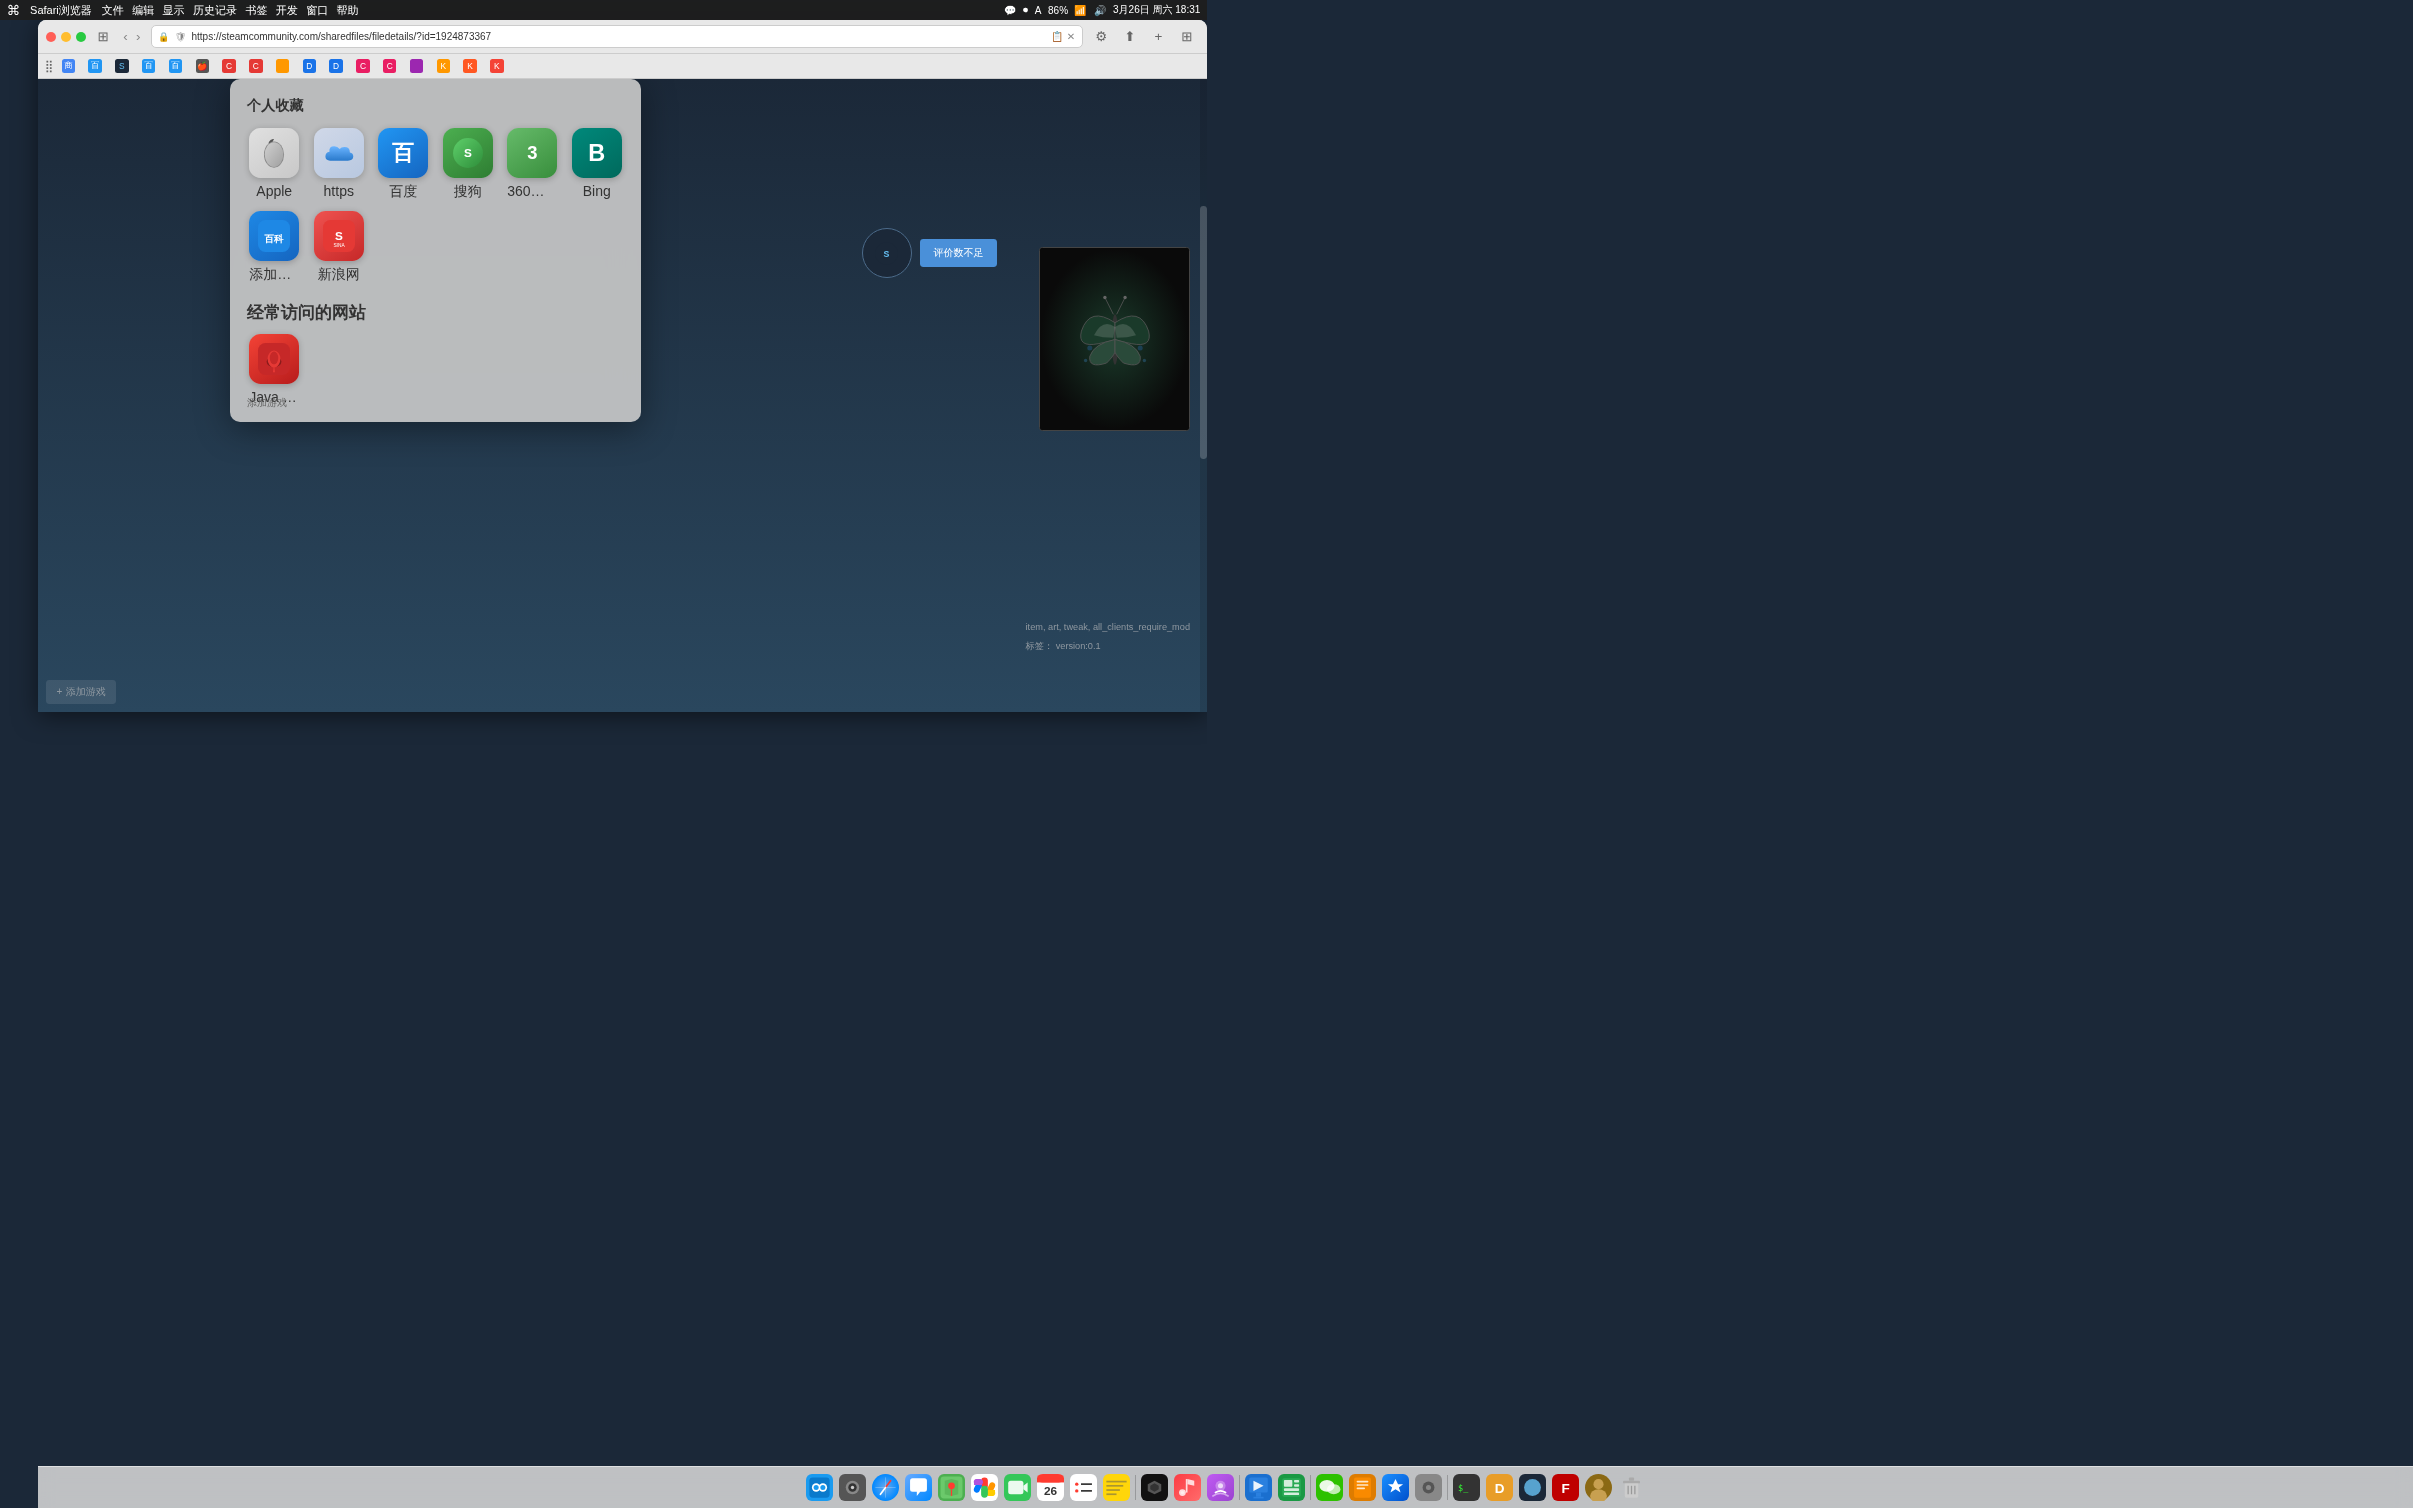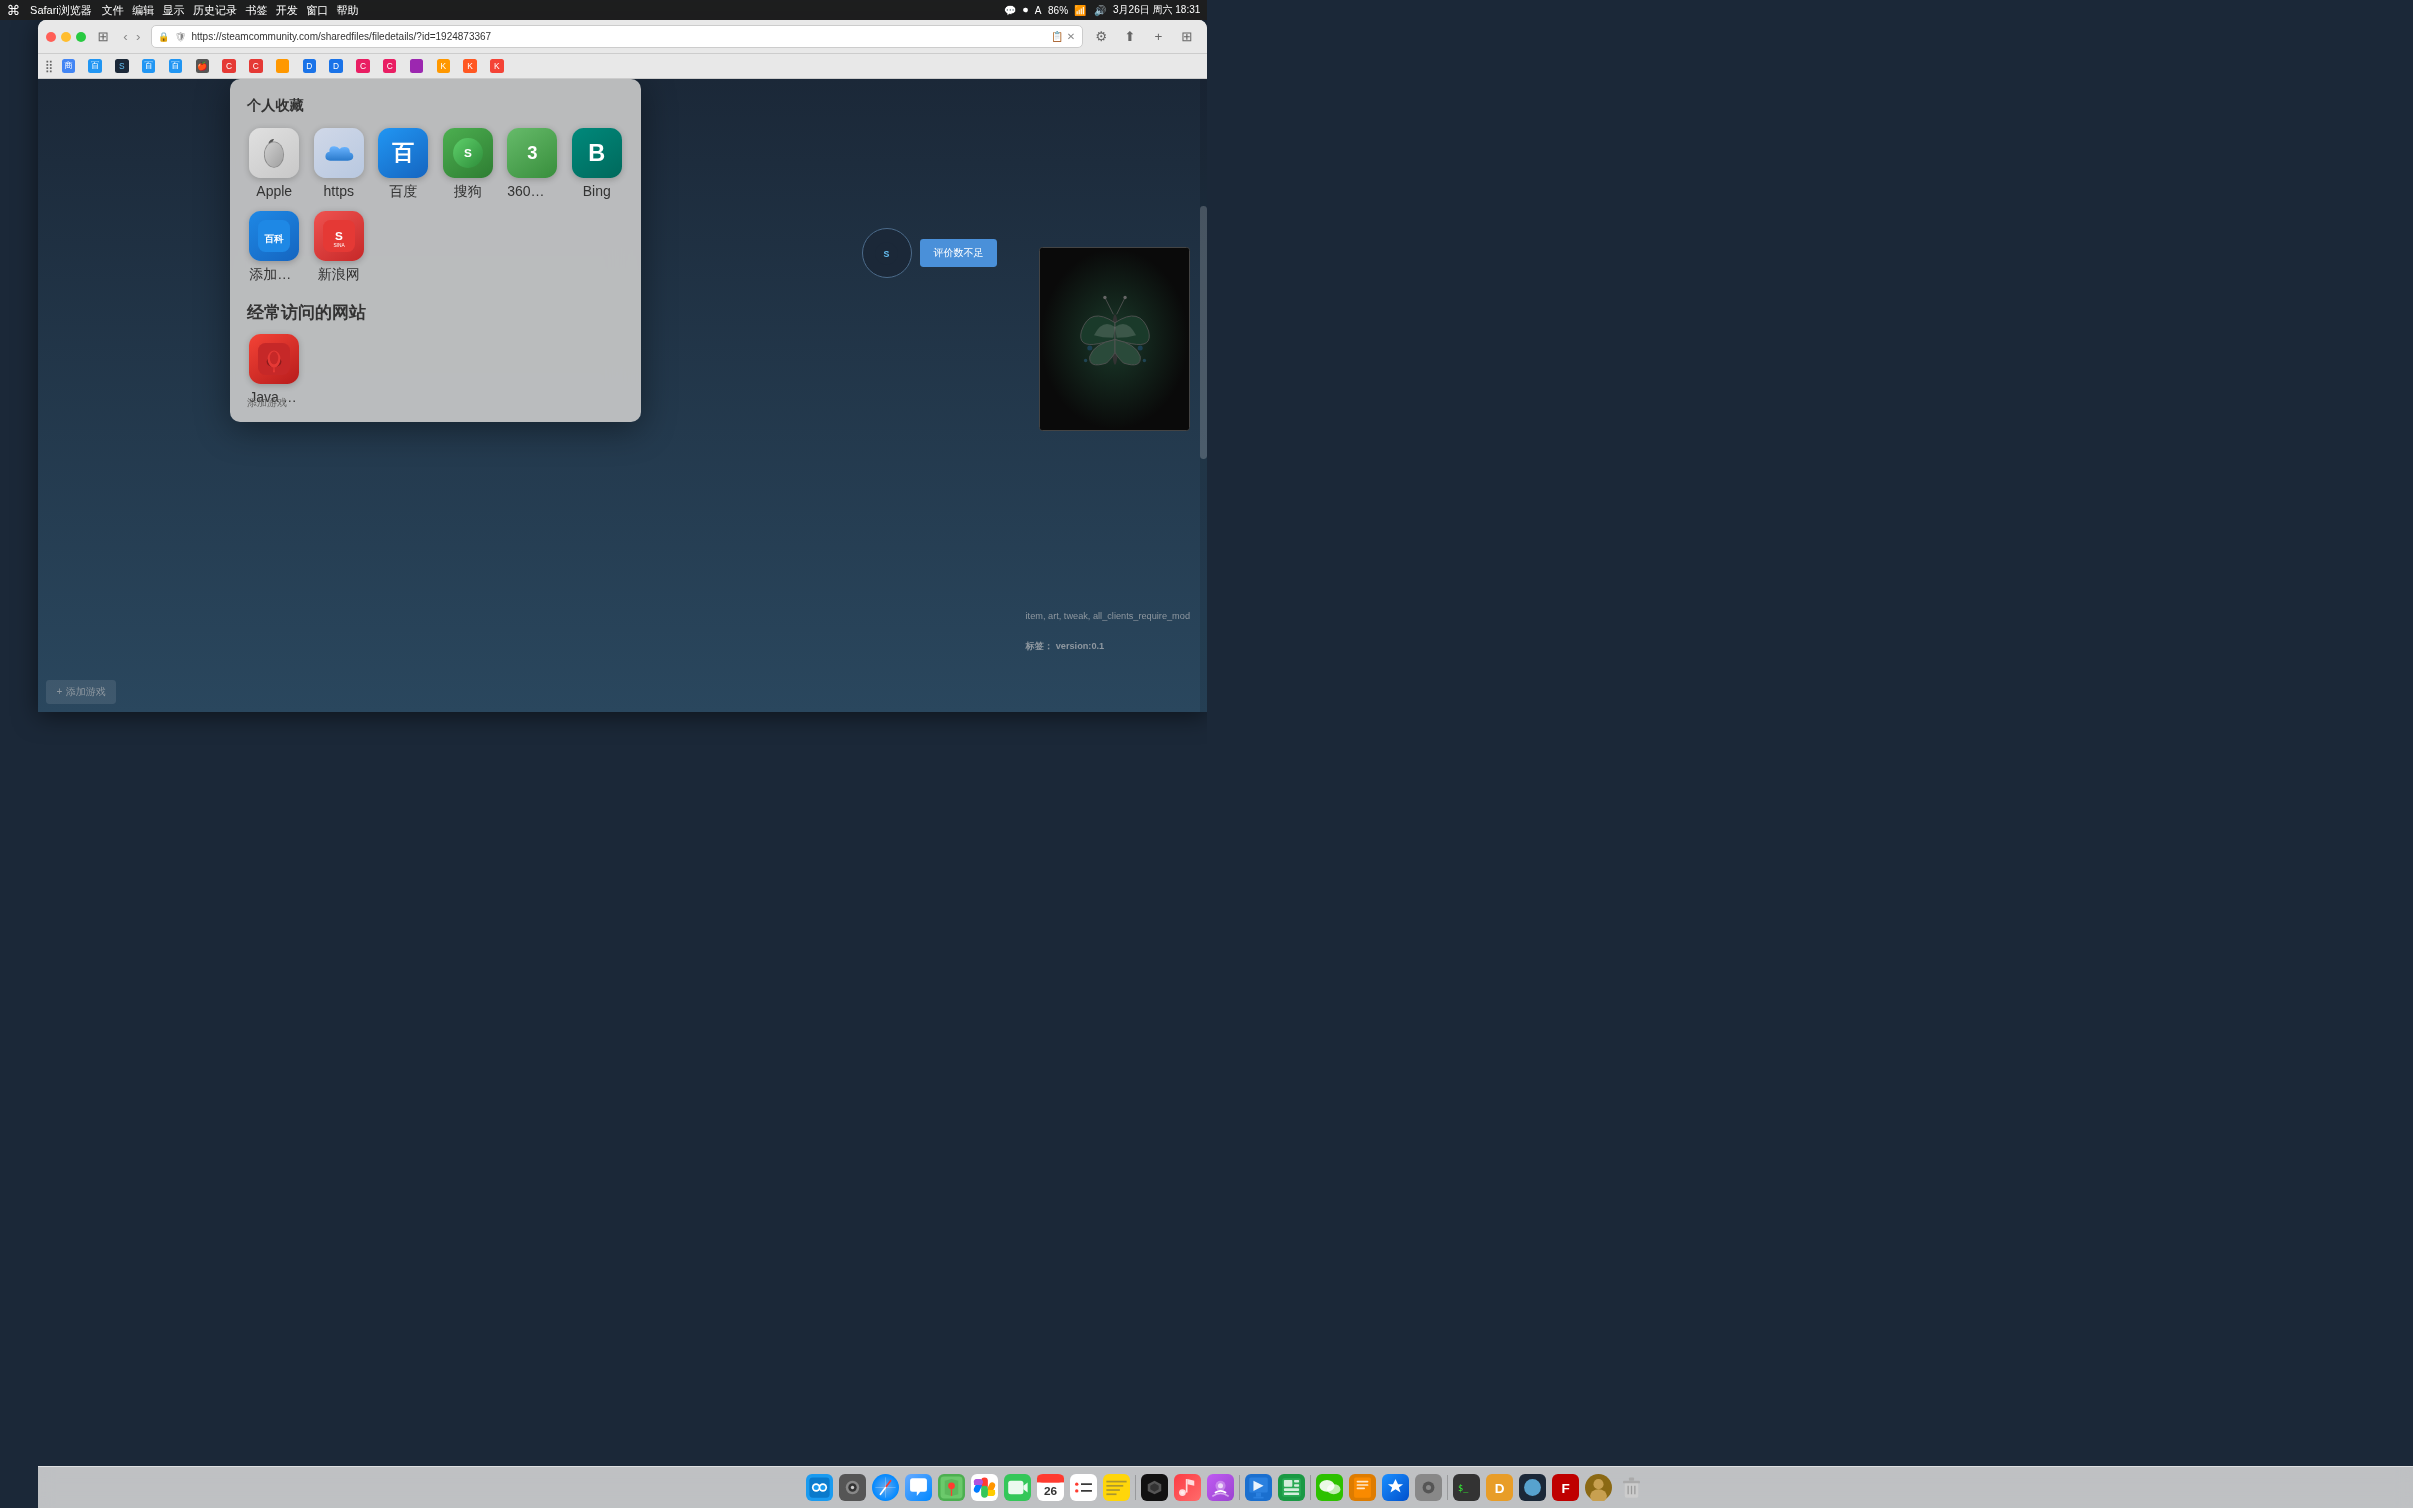--- a/index.html
+++ b/index.html
@@ -639,21 +639,21 @@
             <circle cx="20" cy="70" r="3" fill="#1e4a6a" opacity="0.7"></circle>
             <circle cx="80" cy="70" r="3" fill="#1e4a6a" opacity="0.7"></circle>
             <circle cx="15" cy="85" r="2" fill="#2a5a7a" opacity="0.6"></circle>
             <circle cx="85" cy="85" r="2" fill="#2a5a7a" opacity="0.6"></circle>
           </svg>
         </div>
       </div>
 
       <div style="position:absolute; bottom:59px; right:17px; font-size:9.2px; color:#8f98a0;">
         <div>item, art, tweak, all_clients_require_mod</div>
-        <div style="margin-top:19px;font-weight:bold;">
+        <div style="margin-top:8px;">
           <span>标签：</span>
           <span>version:0.1</span>
         </div>
       </div>
     </div>
 
     <button class="add-game-btn">
       <span>+</span>
       <span>添加游戏</span>
     </button>

